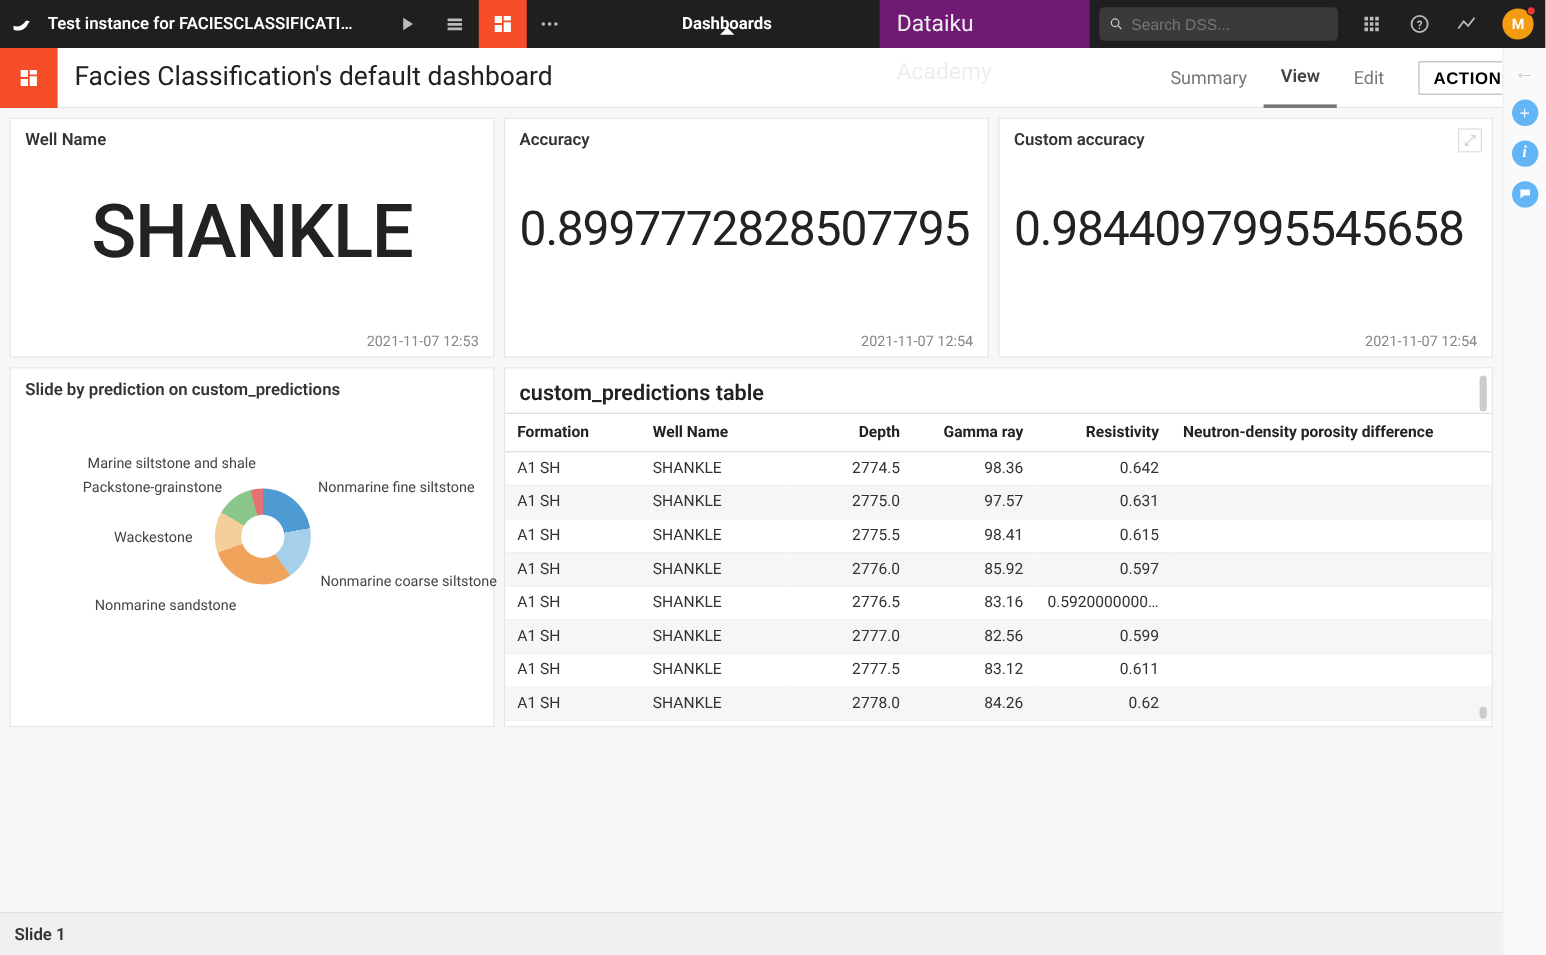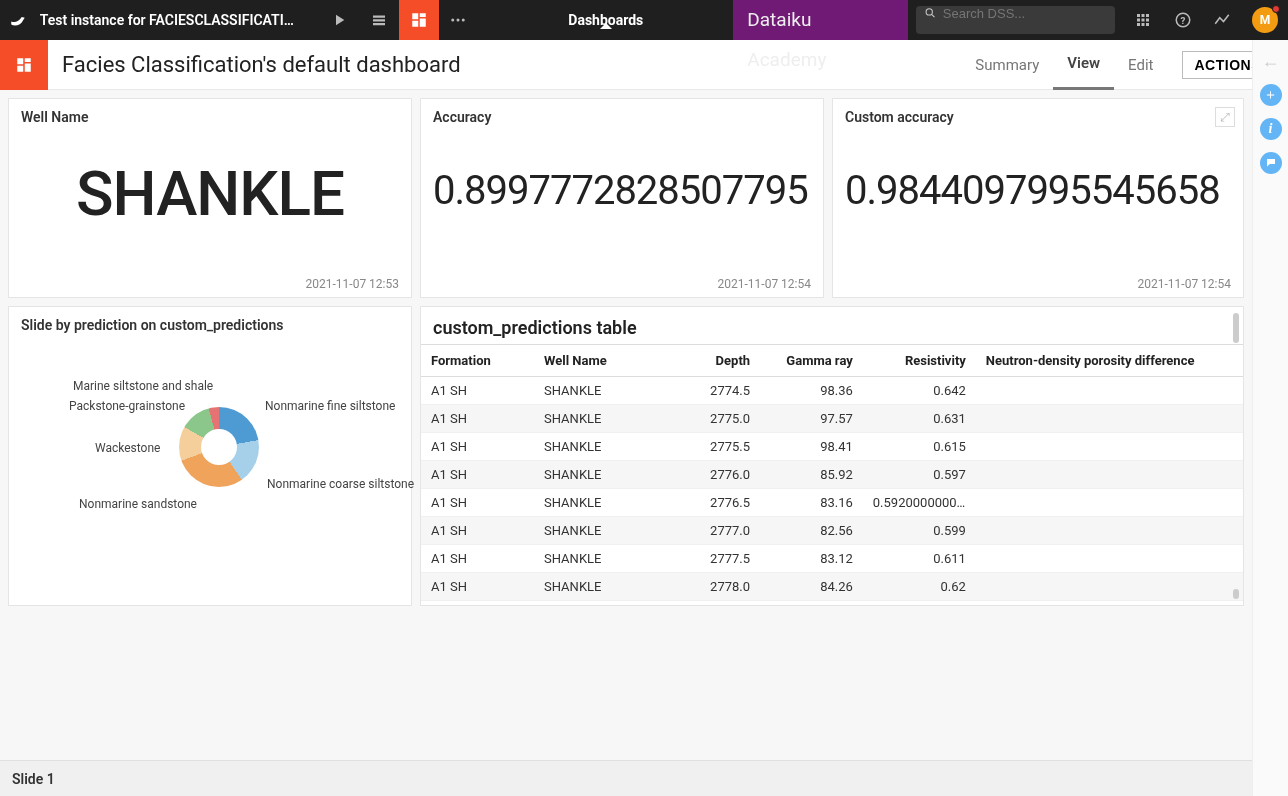--- a/index.html
+++ b/index.html
@@ -8,21 +8,21 @@
   
   .topbar { height: 40px; background: #1f1f1f; display: flex; align-items: center; color: #ddd; font-size: 14px; }
   .topbar .logo { width: 36px; height: 40px; display:flex; align-items:center; justify-content:center; }
   .topbar .proj-name { font-weight: 600; color: #fff; margin-left: 4px; max-width: 320px; white-space: nowrap; overflow: hidden; text-overflow: ellipsis; }
   .topbar .tbbtn { width: 40px; height: 40px; display:flex; align-items:center; justify-content:center; color:#bbb; cursor:pointer; }
   .topbar .tbbtn.active { background:#f44d27; color:#fff; }
   .topbar .dashboards-label { flex: 0 0 auto; padding: 0 90px; color:#fff; font-weight:700; position:relative; }
   .topbar .dashboards-label::after { content:""; position:absolute; bottom:-1px; left:50%; transform:translateX(-50%); border-left:6px solid transparent; border-right:6px solid transparent; border-bottom:6px solid #fff; }
   .topbar .spacer { flex:1; }
   .topbar .academy { background:#701a75; padding:0 14px; height:40px; line-height:40px; color:#eee; font-size:19px; }
-  .topbar .search { background:#3a3a3a; height:28px; margin:6px 8px; border-radius:4px; display:flex; align-items:flex-start; padding:0 8px; width:200px; color:#999; }
+  .topbar .search { background:#3a3a3a; height:28px; margin:6px 8px; border-radius:4px; display:flex; align-items:center; padding:0 8px; width:200px; color:#999; }
   .topbar .search input { background:transparent; border:none; color:#ddd; font-size:13px; width:100%; outline:none; margin-left:6px; }
   .topbar .avatar { width:26px; height:26px; border-radius:50%; background:#f39c12; color:#fff; display:flex; align-items:center; justify-content:center; font-size:12px; font-weight:700; margin:0 10px; position:relative; }
   .topbar .avatar .dot { position:absolute; top:-2px; right:-2px; width:8px; height:8px; background:#e53935; border-radius:50%; border:1px solid #1f1f1f; }
 
   
   .subbar { height: 50px; border-bottom:1px solid #e8e8e8; display:flex; align-items:center; }
   .subbar .sq { width:48px; height:50px; background:#f44d27; display:flex; align-items:center; justify-content:center; }
   .subbar .title { font-size:22px; font-weight:400; color:#222; margin-left:14px; flex:1; }
   .subbar .tabs { display:flex; align-items:center; height:50px; }
   .subbar .tab { padding:0 14px; color:#777; font-size:15px; cursor:pointer; height:50px; display:flex; align-items:center; }

